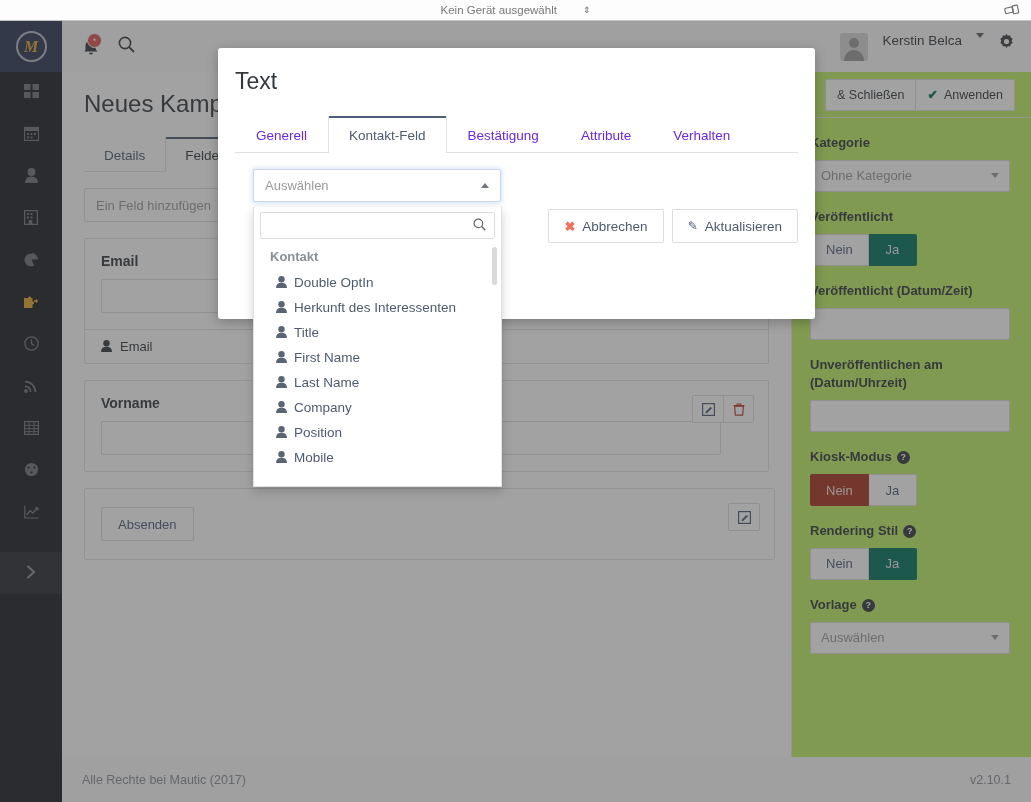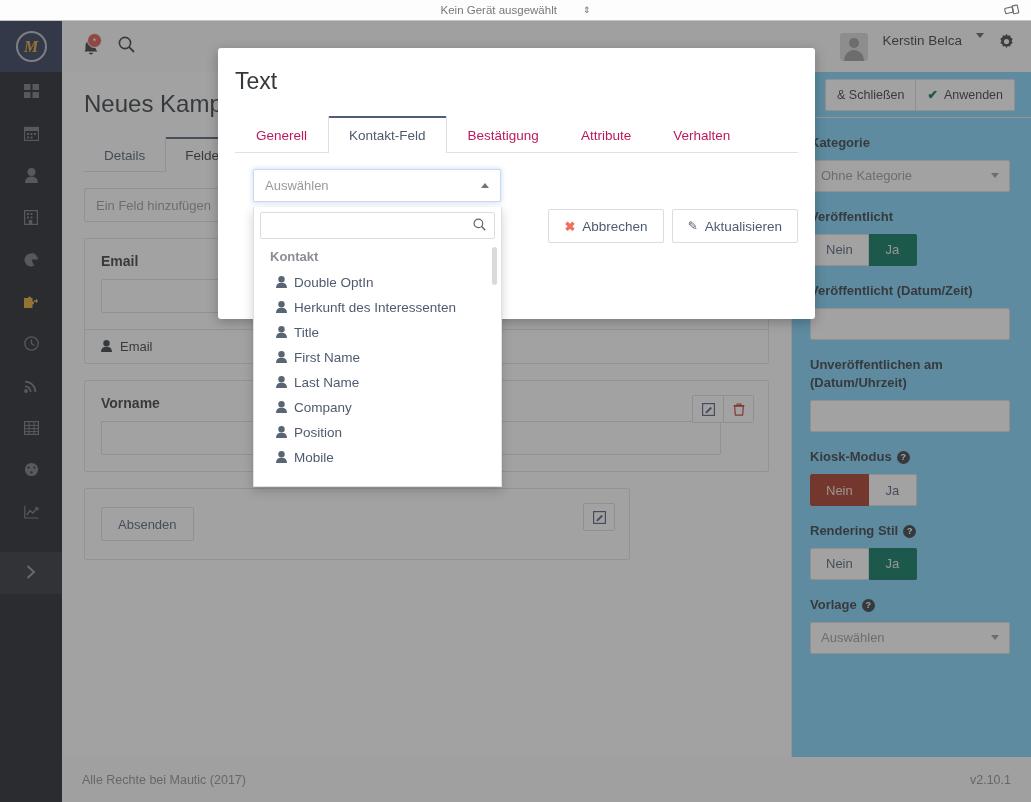--- a/index.html
+++ b/index.html
@@ -152,35 +152,35 @@
   .fb-btn + .fb-btn { border-left: 1px solid #dcdcdc; }
   .fb-btn.danger { color: #c0392b; }
 
   .fieldtag {
     height: 34px; border-top: 1px solid #e3e3e3;
     display: flex; align-items: center; gap: 8px;
     padding: 0 16px; font-size: 13px; color: #33383d;
   }
 
   .submitbox {
-    margin-top: 16px; width: 546px; height: 72px;
+    margin-top: 16px; width: 691px; height: 72px;
     border: 1px solid #e3e3e3; border-radius: 2px;
     background: #fff; position: relative;
     display: flex; align-items: center; padding-left: 16px;
   }
   .btn-plain {
     height: 34px; padding: 0 16px; border: 1px solid #dcdcdc;
     border-radius: 2px; background: #fff; font-size: 13px;
     color: #4e5d78; display: flex; align-items: center;
   }
 
   
   .page-right {
     position: absolute; right: 0; top: 0; width: 240px; height: 685px;
-    background: #7dd3fc; border-left: 1px solid #e6e6e6;
+    background: #bef264; border-left: 1px solid #e6e6e6;
   }
   .rp-actions {
     height: 46px; border-bottom: 1px solid #e6e6e6;
     display: flex; align-items: center; justify-content: flex-end;
     padding-right: 16px; gap: 0;
   }
   .rp-btn {
     height: 32px; padding: 0 11px; background: #fff;
     border: 1px solid #dcdcdc; font-size: 12.5px; color: #33383d;
     display: flex; align-items: center; gap: 6px;
@@ -246,21 +246,21 @@
     box-shadow: 0 3px 12px rgba(0,0,0,0.26);
   }
   .modal-title {
     font-size: 23px; color: #33383d; padding: 20px 0 0 17px; font-weight: 400;
   }
   .modal-tabs {
     margin: 20px 17px 0 17px; border-bottom: 1px solid #e0e0e0;
     display: flex; align-items: flex-end; height: 38px;
   }
   .mtab {
-    padding: 10px 20px; font-size: 13.5px; color: #be185d;
+    padding: 10px 20px; font-size: 13.5px; color: #6d28d9;
     border: 1px solid transparent; border-bottom: none;
     position: relative; top: 1px;
   }
   .mtab.active {
     background: #fff; border-color: #e0e0e0;
     border-top: 2px solid #4e5d78; border-radius: 2px 2px 0 0;
     color: #4e5b6e;
   }
   .modal-body { padding: 16px 17px 0 35px; position: relative; }
   .mselect {

